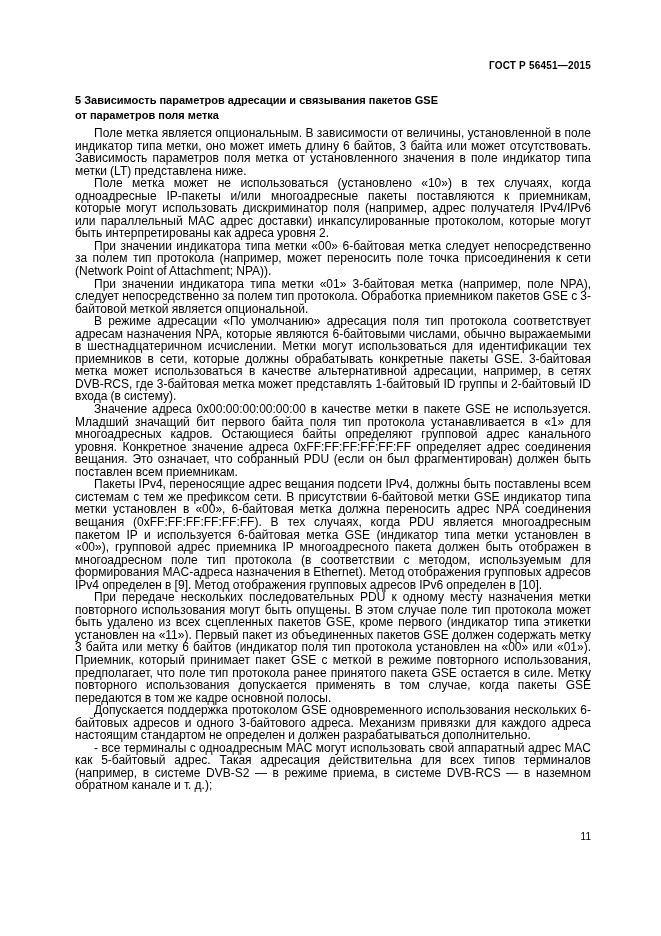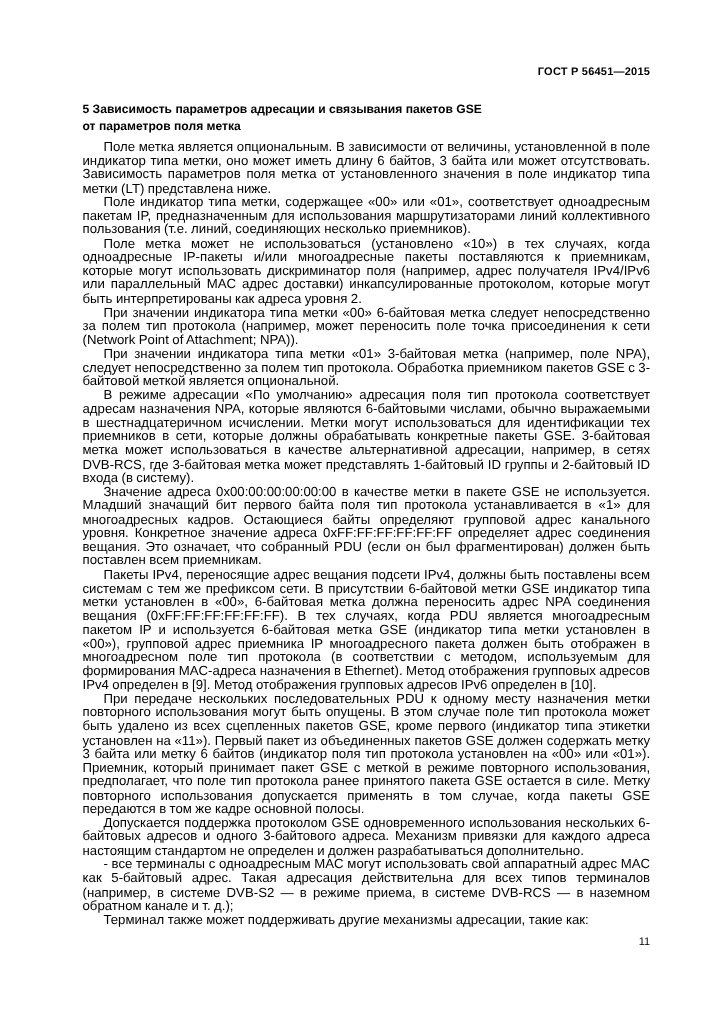--- a/index.html
+++ b/index.html
@@ -41,45 +41,43 @@
     margin: 0;
     font-size: 12px;
     line-height: 12.55px;
     text-align: justify;
     text-indent: 19px;
     word-spacing: -0.2px;
   }
   .page-num {
     position: absolute;
     right: 70px;
-    bottom: 30px;
+    bottom: 50px;
     font-size: 10px;
     text-align: right;
   }
 </style>
 </head>
 <body>
 
 <div class="page">
   <div class="content">
 
     <div class="doc-header">ГОСТ Р 56451—2015</div>
 
     <div class="section-heading">5  Зависимость параметров адресации и связывания пакетов GSE
 от параметров поля метка</div>
 
     <p class="para">Поле метка является опциональным. В зависимости от величины, установленной в поле индикатор типа метки, оно может иметь длину 6 байтов, 3 байта или может отсутствовать. Зависимость параметров поля метка от установленного значения в поле индикатор типа метки (LT) представлена ниже.</p>
-    <p class="para">Поле индикатор типа метки, содержащее «00» или «01», соответствует одноадресным пакетам IP, предназначенным для использования маршрутизаторами линий коллективного пользования (т.е. линий, соединяющих несколько приемников).</p>
     <p class="para">Поле метка может не использоваться (установлено «10») в тех случаях, когда одноадресные IP-пакеты и/или многоадресные пакеты поставляются к приемникам, которые могут использовать дискриминатор поля (например, адрес получателя IPv4/IPv6 или параллельный MAC адрес доставки) инкапсулированные протоколом, которые могут быть интерпретированы как адреса уровня 2.</p>
     <p class="para">При значении индикатора типа метки «00» 6-байтовая метка следует непосредственно за полем тип протокола (например, может переносить поле точка присоединения к сети (Network Point of Attachment; NPA)).</p>
     <p class="para">При значении индикатора типа метки «01» 3-байтовая метка (например, поле NPA), следует непосредственно за полем тип протокола. Обработка приемником пакетов GSE с 3-байтовой меткой является опциональной.</p>
     <p class="para">В режиме адресации «По умолчанию» адресация поля тип протокола соответствует адресам назначения NPA, которые являются 6-байтовыми числами, обычно выражаемыми в шестнадцатеричном исчислении. Метки могут использоваться для идентификации тех приемников в сети, которые должны обрабатывать конкретные пакеты GSE. 3-байтовая метка может использоваться в качестве альтернативной адресации, например, в сетях DVB-RCS, где 3-байтовая метка может представлять 1-байтовый ID группы и 2-байтовый ID входа (в систему).</p>
     <p class="para">Значение адреса 0x00:00:00:00:00:00 в качестве метки в пакете GSE не используется. Младший значащий бит первого байта поля тип протокола устанавливается в «1» для многоадресных кадров. Остающиеся байты определяют групповой адрес канального уровня. Конкретное значение адреса 0xFF:FF:FF:FF:FF:FF определяет адрес соединения вещания. Это означает, что собранный PDU (если он был фрагментирован) должен быть поставлен всем приемникам.</p>
     <p class="para">Пакеты IPv4, переносящие адрес вещания подсети IPv4, должны быть поставлены всем системам с тем же префиксом сети. В присутствии 6-байтовой метки GSE индикатор типа метки установлен в «00», 6-байтовая метка должна переносить адрес NPA соединения вещания (0xFF:FF:FF:FF:FF:FF). В тех случаях, когда PDU является многоадресным пакетом IP и используется 6-байтовая метка GSE (индикатор типа метки установлен в «00»), групповой адрес приемника IP многоадресного пакета должен быть отображен в многоадресном поле тип протокола (в соответствии с методом, используемым для формирования MAC-адреса назначения в Ethernet). Метод отображения групповых адресов IPv4 определен в [9]. Метод отображения групповых адресов IPv6 определен в [10].</p>
     <p class="para">При передаче нескольких последовательных PDU к одному месту назначения метки повторного использования могут быть опущены. В этом случае поле тип протокола может быть удалено из всех сцепленных пакетов GSE, кроме первого (индикатор типа этикетки установлен на «11»). Первый пакет из объединенных пакетов GSE должен содержать метку 3 байта или метку 6 байтов (индикатор поля тип протокола установлен на «00» или «01»). Приемник, который принимает пакет GSE с меткой в режиме повторного использования, предполагает, что поле тип протокола ранее принятого пакета GSE остается в силе. Метку повторного использования допускается применять в том случае, когда пакеты GSE передаются в том же кадре основной полосы.</p>
     <p class="para">Допускается поддержка протоколом GSE одновременного использования нескольких 6-байтовых адресов и одного 3-байтового адреса. Механизм привязки для каждого адреса настоящим стандартом не определен и должен разрабатываться дополнительно.</p>
     <p class="para">- все терминалы с одноадресным MAC могут использовать свой аппаратный адрес MAC как 5-байтовый адрес. Такая адресация действительна для всех типов терминалов (например, в системе DVB-S2 — в режиме приема, в системе DVB-RCS — в наземном обратном канале и т. д.);</p>
-    <p class="para">Терминал также может поддерживать другие механизмы адресации, такие как:</p>
 
   </div>
 
   <div class="page-num">11</div>
 </div>
 
 </body></html>

